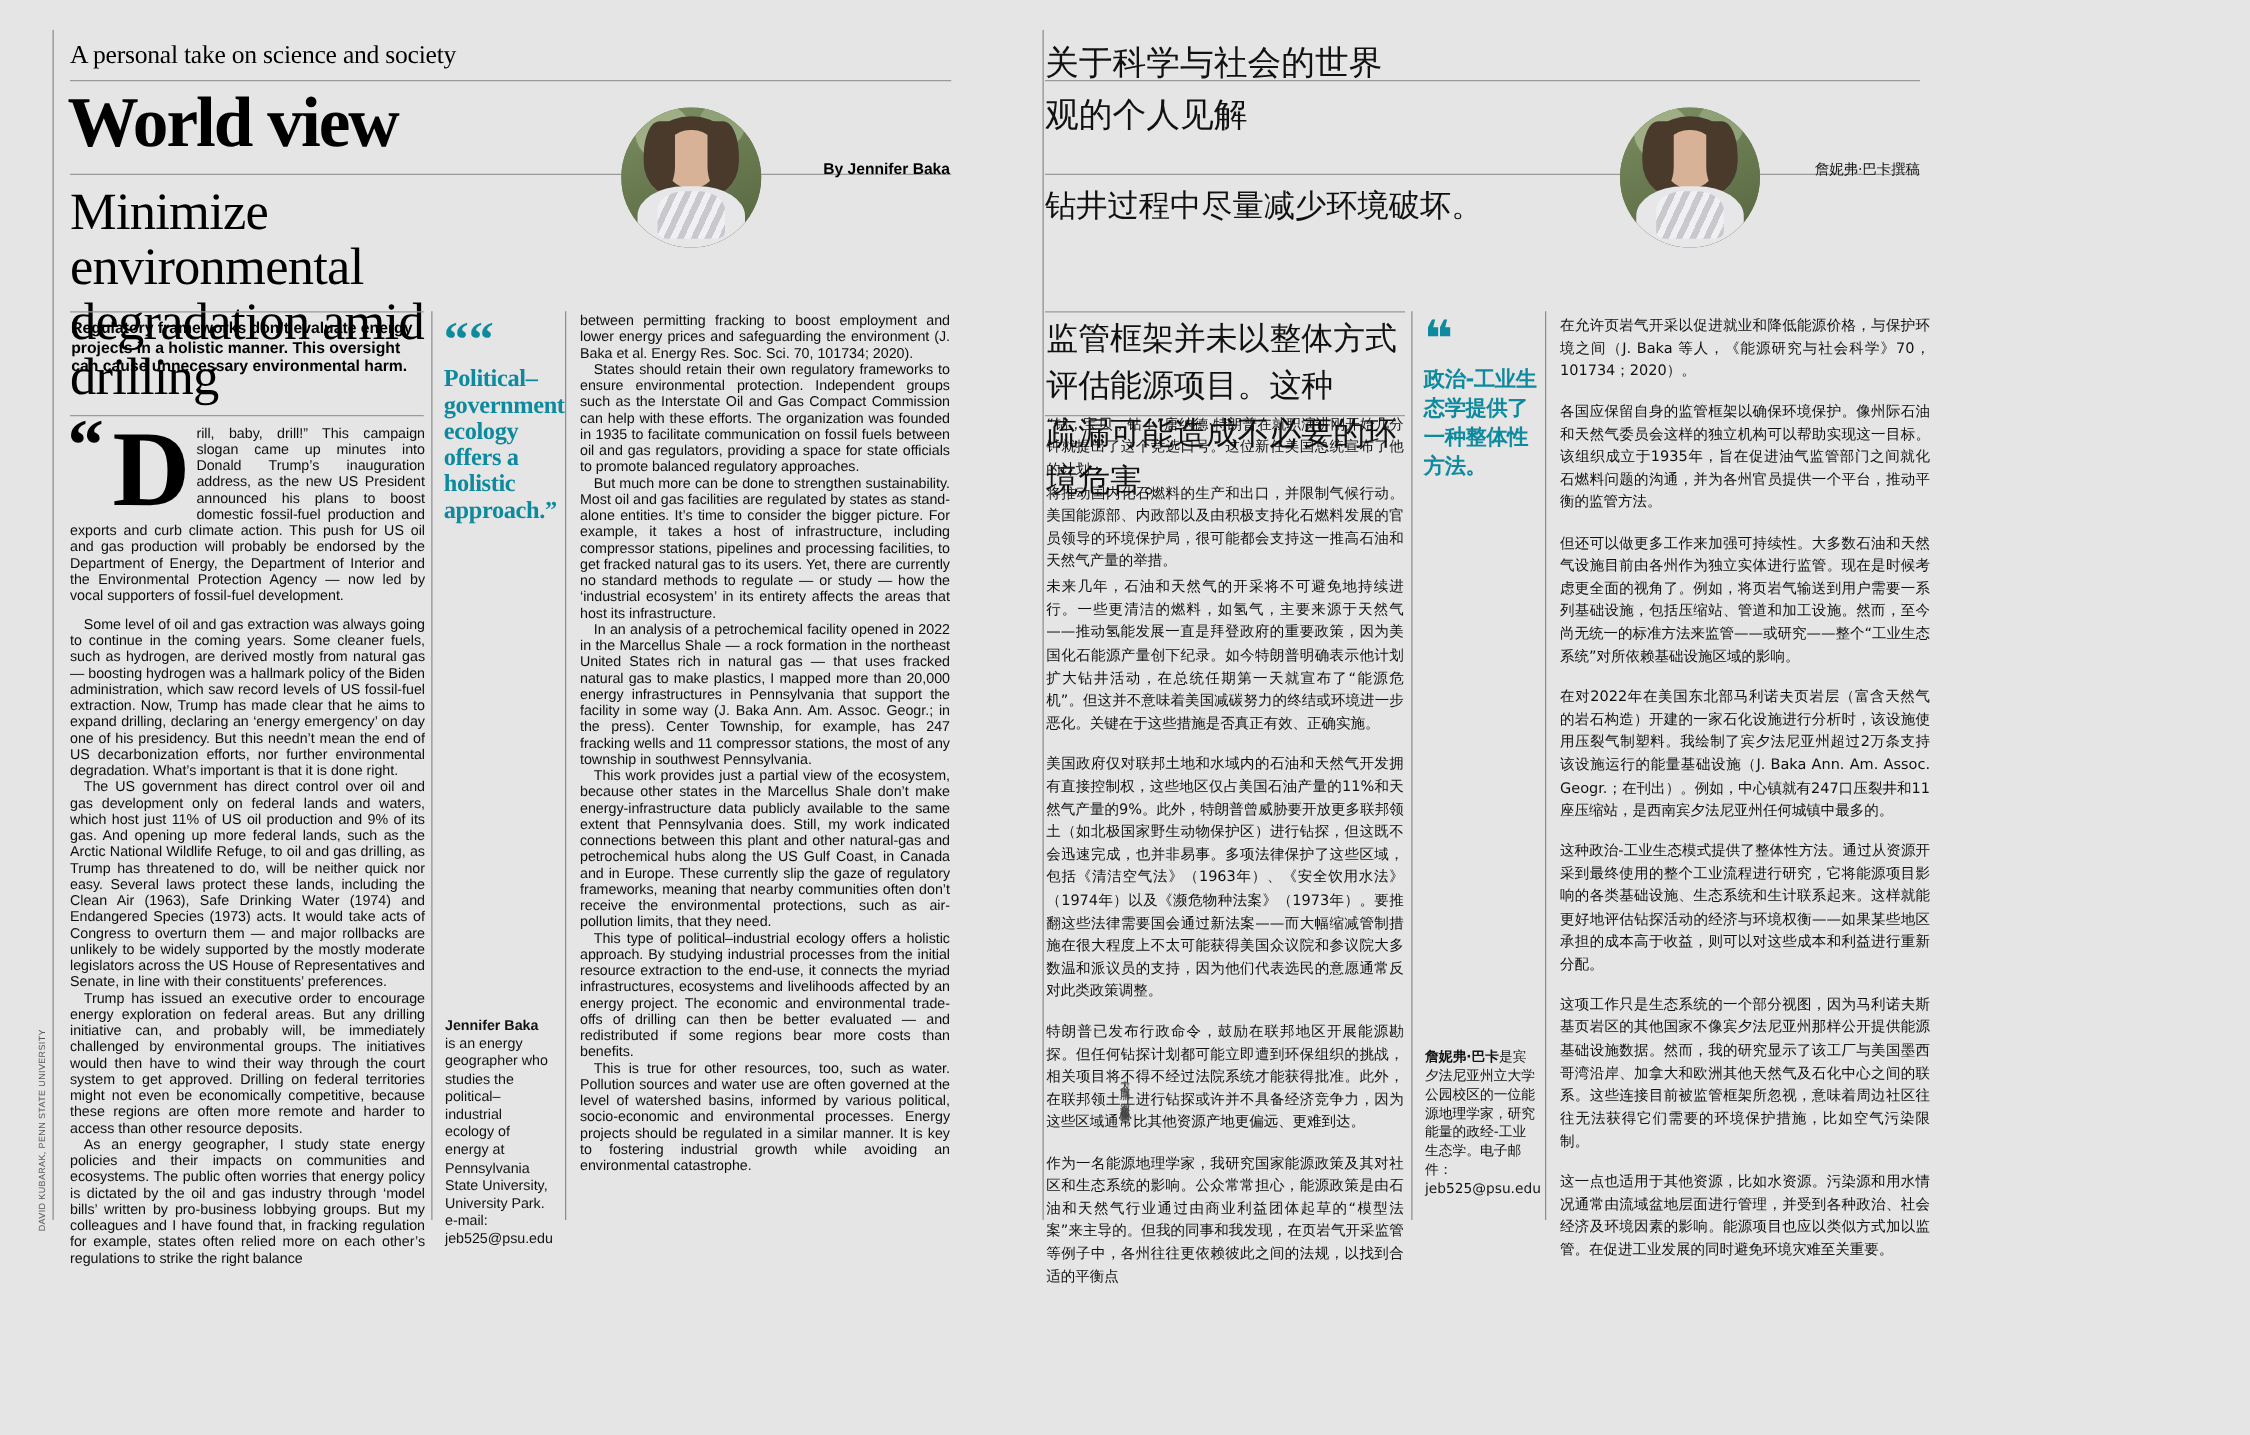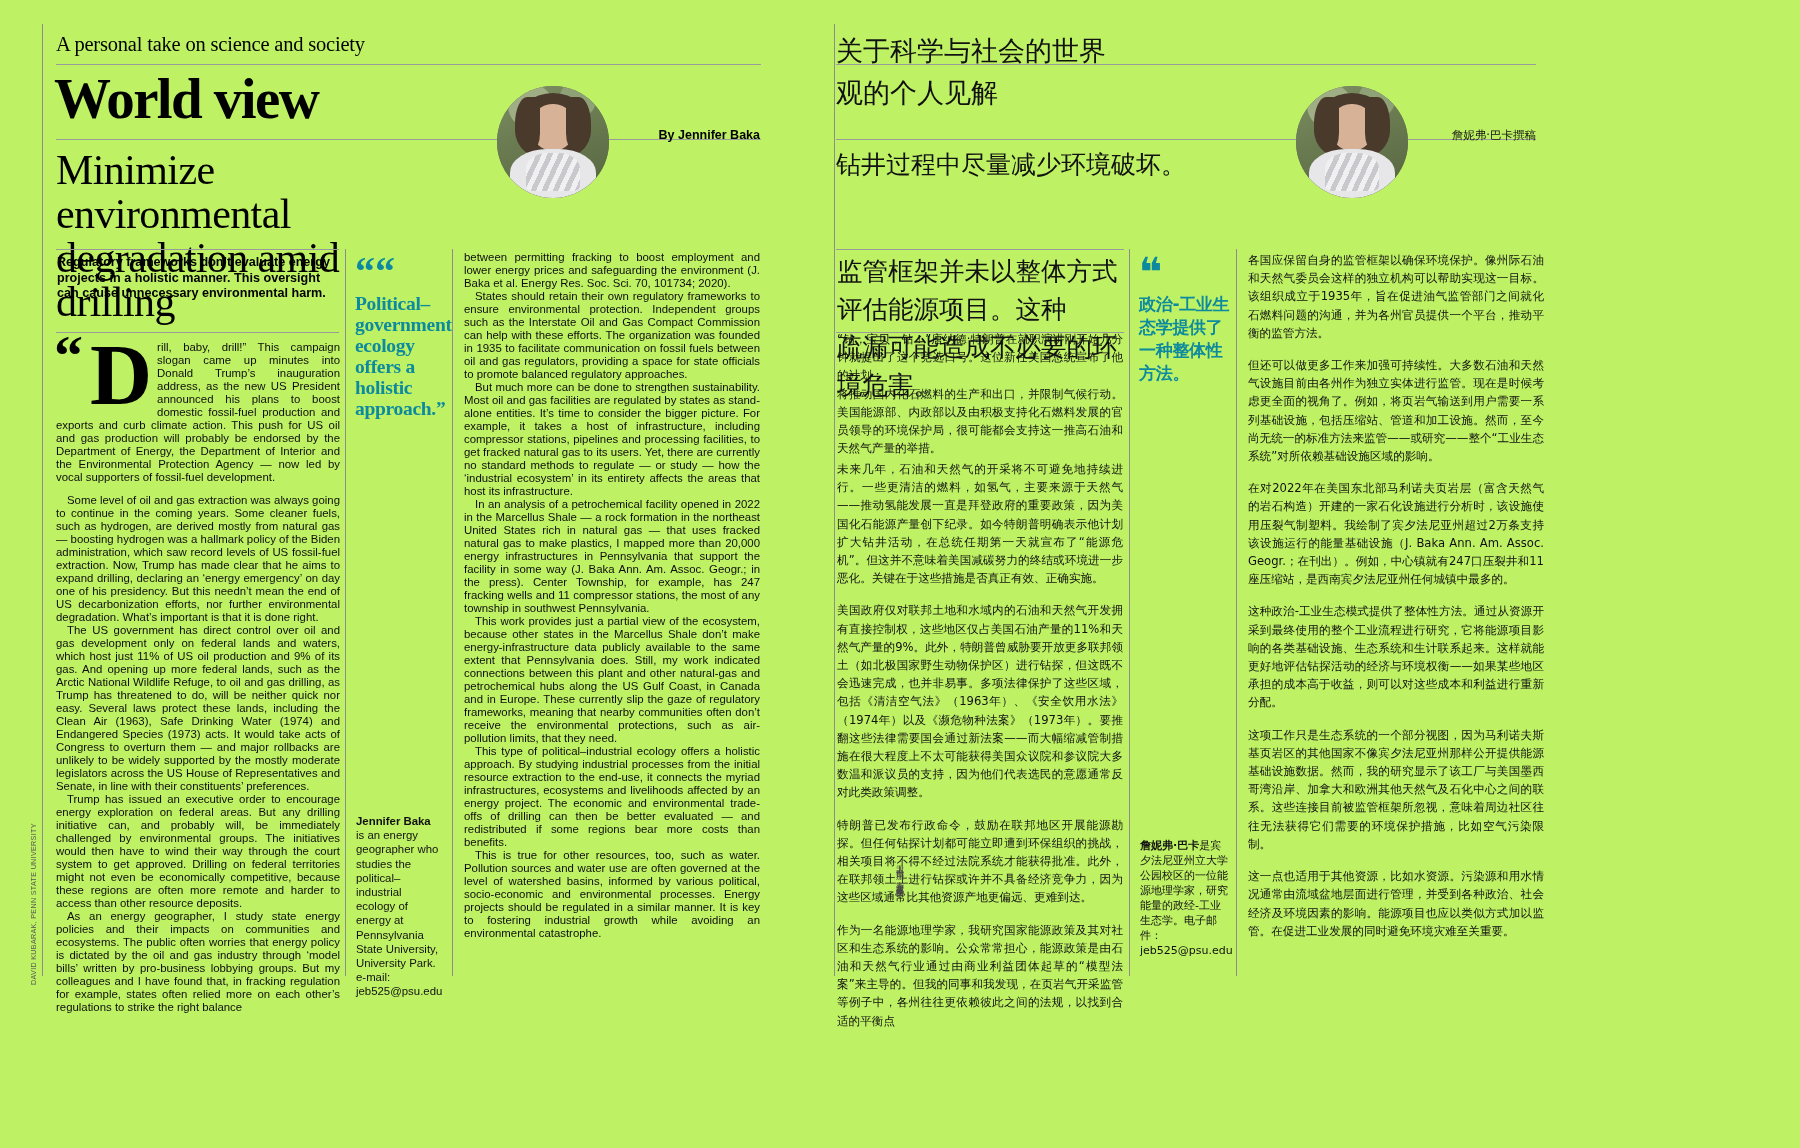--- a/index.html
+++ b/index.html
@@ -9,21 +9,21 @@
     background: #ffffff;
     font-family: "Liberation Serif", serif;
     overflow: hidden;
   }
   .page {
     position: absolute;
     top: 0; left: 0;
     width: 1800px; height: 1148px;
     background: #fff;
   }
-  .half { position: absolute; top: 0; width: 900px; height: 1148px; background:#bef264; }
+  .half { position: absolute; top: 0; width: 900px; height: 1148px; background:#e5e5e5; }
   .half.left  { left: 0; }
   .half.right { left: 900px; }
 
   
   .vrule {
     position: absolute;
     width: 1px;
     background: #8d8d8d;
   }
   .hrule {
@@ -386,20 +386,21 @@
     </div>
 
     <div class="cn-col" style="left:-63px; top:460px; width:286px;">
       <p>未来几年，石油和天然气的开采将不可避免地持续进行。一些更清洁的燃料，如氢气，主要来源于天然气——推动氢能发展一直是拜登政府的重要政策，因为美国化石能源产量创下纪录。如今特朗普明确表示他计划扩大钻井活动，在总统任期第一天就宣布了“能源危机”。但这并不意味着美国减碳努力的终结或环境进一步恶化。关键在于这些措施是否真正有效、正确实施。</p>
       <p>美国政府仅对联邦土地和水域内的石油和天然气开发拥有直接控制权，这些地区仅占美国石油产量的11%和天然气产量的9%。此外，特朗普曾威胁要开放更多联邦领土（如北极国家野生动物保护区）进行钻探，但这既不会迅速完成，也并非易事。多项法律保护了这些区域，包括《清洁空气法》（1963年）、《安全饮用水法》（1974年）以及《濒危物种法案》（1973年）。要推翻这些法律需要国会通过新法案——而大幅缩减管制措施在很大程度上不太可能获得美国众议院和参议院大多数温和派议员的支持，因为他们代表选民的意愿通常反对此类政策调整。</p>
       <p>特朗普已发布行政命令，鼓励在联邦地区开展能源勘探。但任何钻探计划都可能立即遭到环保组织的挑战，相关项目将不得不经过法院系统才能获得批准。此外，在联邦领土上进行钻探或许并不具备经济竞争力，因为这些区域通常比其他资源产地更偏远、更难到达。</p>
       <p>作为一名能源地理学家，我研究国家能源政策及其对社区和生态系统的影响。公众常常担心，能源政策是由石油和天然气行业通过由商业利益团体起草的“模型法案”来主导的。但我的同事和我发现，在页岩气开采监管等例子中，各州往往更依赖彼此之间的法规，以找到合适的平衡点</p>
     </div>
 
     <div class="cn-col" style="left:348px; top:251px; width:296px;">
+      <p>在允许页岩气开采以促进就业和降低能源价格，与保护环境之间（J. Baka 等人，《能源研究与社会科学》70，101734；2020）。</p>
       <p>各国应保留自身的监管框架以确保环境保护。像州际石油和天然气委员会这样的独立机构可以帮助实现这一目标。该组织成立于1935年，旨在促进油气监管部门之间就化石燃料问题的沟通，并为各州官员提供一个平台，推动平衡的监管方法。</p>
       <p>但还可以做更多工作来加强可持续性。大多数石油和天然气设施目前由各州作为独立实体进行监管。现在是时候考虑更全面的视角了。例如，将页岩气输送到用户需要一系列基础设施，包括压缩站、管道和加工设施。然而，至今尚无统一的标准方法来监管——或研究——整个“工业生态系统”对所依赖基础设施区域的影响。</p>
       <p>在对2022年在美国东北部马利诺夫页岩层（富含天然气的岩石构造）开建的一家石化设施进行分析时，该设施使用压裂气制塑料。我绘制了宾夕法尼亚州超过2万条支持该设施运行的能量基础设施（J. Baka Ann. Am. Assoc. Geogr.；在刊出）。例如，中心镇就有247口压裂井和11座压缩站，是西南宾夕法尼亚州任何城镇中最多的。</p>
       <p>这种政治-工业生态模式提供了整体性方法。通过从资源开采到最终使用的整个工业流程进行研究，它将能源项目影响的各类基础设施、生态系统和生计联系起来。这样就能更好地评估钻探活动的经济与环境权衡——如果某些地区承担的成本高于收益，则可以对这些成本和利益进行重新分配。</p>
       <p>这项工作只是生态系统的一个部分视图，因为马利诺夫斯基页岩区的其他国家不像宾夕法尼亚州那样公开提供能源基础设施数据。然而，我的研究显示了该工厂与美国墨西哥湾沿岸、加拿大和欧洲其他天然气及石化中心之间的联系。这些连接目前被监管框架所忽视，意味着周边社区往往无法获得它们需要的环境保护措施，比如空气污染限制。</p>
       <p>这一点也适用于其他资源，比如水资源。污染源和用水情况通常由流域盆地层面进行管理，并受到各种政治、社会经济及环境因素的影响。能源项目也应以类似方式加以监管。在促进工业发展的同时避免环境灾难至关重要。</p>
     </div>
 
     <div class="bio cn" style="left:240px; top:838px; width:88px;">
       <b>詹妮弗·巴卡</b><span>是宾夕法尼亚州立大学公园校区的一位能源地理学家，研究能量的政经-工业生态学。电子邮件：jeb525@psu.edu</span>

